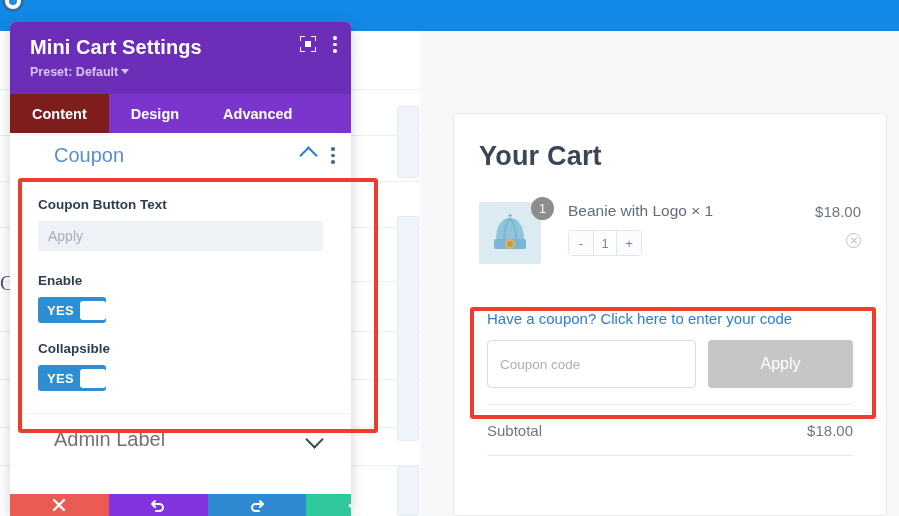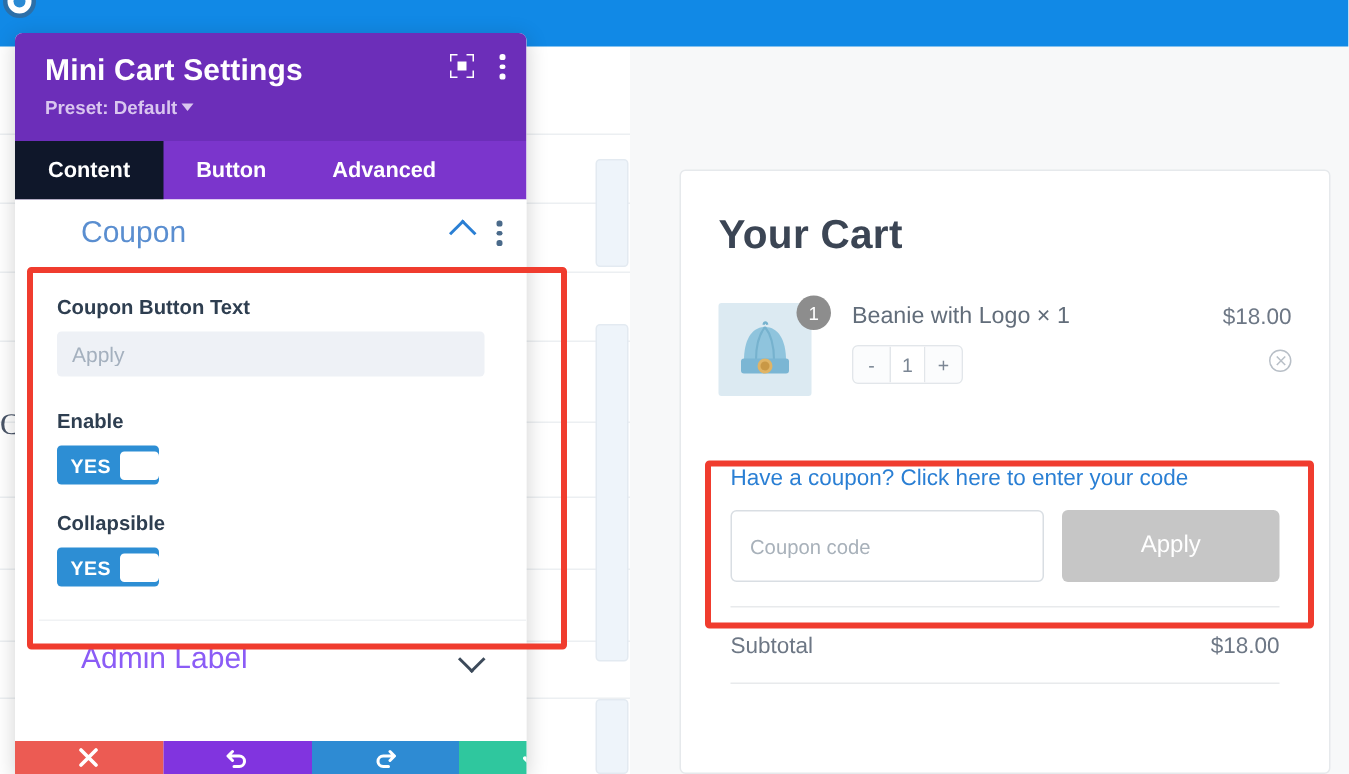--- a/index.html
+++ b/index.html
@@ -95,34 +95,34 @@
 
   
   .tabs {
     display: flex; height: 39px; background: #7b35cc;
   }
   .tab {
     display: flex; align-items: center; justify-content: center;
     color: #ffffff; font-size: 14.5px; font-weight: bold; cursor: pointer;
     padding: 0 22px;
   }
-  .tab.active { background: #0f172a; text-align: center; }
+  .tab.active { background: #7f1d1d; text-align: center; }
 
   
   .modal-body {
     position: relative; height: 383px; background: #ffffff; overflow: hidden;
   }
   .sec-header {
     display: flex; align-items: center; height: 46px;
     padding: 0 16px 0 28px;
     border-bottom: 1px solid #f0f2f4;
     margin-left: 16px;
   }
   .sec-title { font-size: 20px; color: #5a8ed0; flex: 1; }
-  .sec-title.muted { color: #8b5cf6; }
+  .sec-title.muted { color: #737373; }
   .chev {
     width: 13px; height: 13px; border-left: 2.4px solid #2a7fd4;
     border-bottom: 2.4px solid #2a7fd4; margin-right: 16px; cursor: pointer;
   }
   .chev.up { transform: rotate(135deg); }
   .chev.down { transform: rotate(-45deg); border-color: #3c4a5a; margin-right: 14px; }
 
   .sec-body { padding: 18px 28px 22px 28px; }
   .field-label {
     font-size: 13.5px; font-weight: bold; color: #2e3e50; margin-bottom: 9px;
@@ -296,21 +296,21 @@
         <div class="kebab">
           <span></span>
             <span></span>
             <span></span>
         </div>
       </div>
     </div>
 
     <div class="tabs">
       <div class="tab active">Content</div>
-      <div class="tab">Button</div>
+      <div class="tab">Design</div>
       <div class="tab">Advanced</div>
     </div>
 
     <div class="modal-body">
 
       <div class="sec-header">
         <div class="sec-title">Coupon</div>
         <div class="chev up"></div>
         <div class="kebab dark">
           <span></span>

